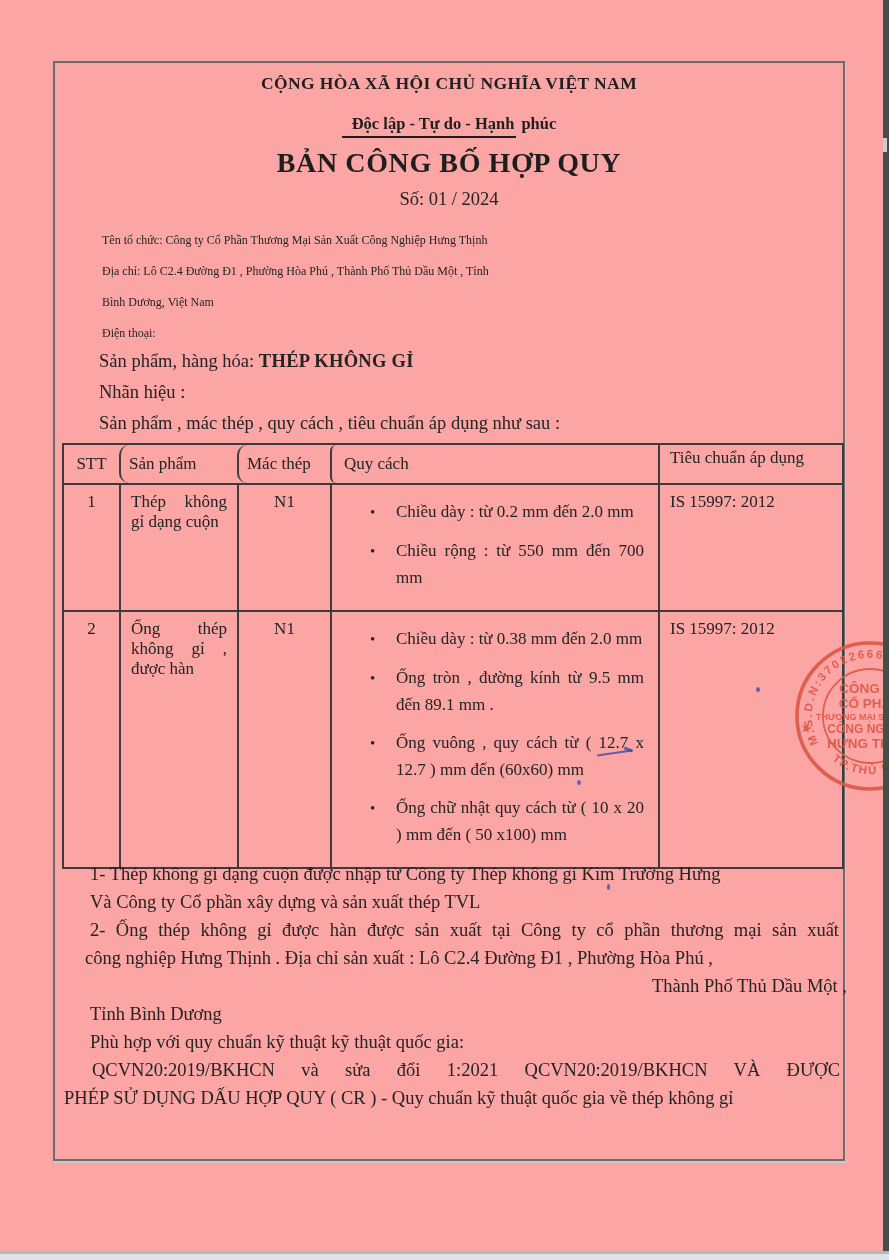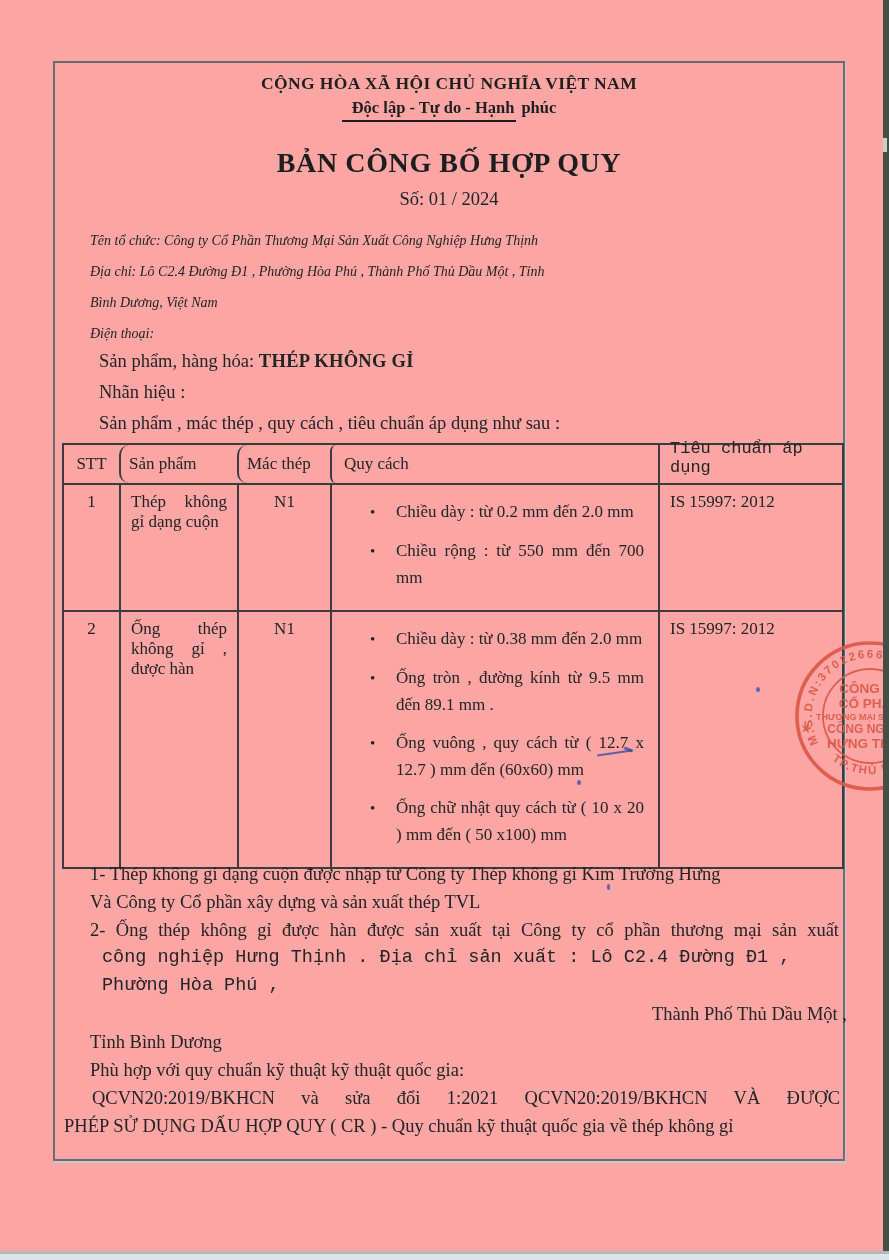--- a/index.html
+++ b/index.html
@@ -18,60 +18,60 @@
 
   
   .frame {
     position:absolute; left:53px; top:61px; width:792px; height:1100px;
     border:2px solid #6a6d70;
     box-shadow: 1px 2px 0 #c9c9c9;
   }
 
   .nat-header { position:absolute; top:10px; left:0; width:100%; text-align:center; }
   .nat1 { font-size:17.5px; font-weight:bold; letter-spacing:0.4px; color:#1f1f1f; }
-  .nat2 { margin-top:4px; font-size:16.5px; font-weight:bold; color:#1f1f1f; }
+  .nat2 { margin-top:20px; font-size:16.5px; font-weight:bold; color:#1f1f1f; }
   .nat2 .uline { display:inline-block; border-bottom:2px solid #1c1c1c; padding:0 2px 2px 10px; }
   .nat2 .tail { margin-left:5px; }
 
   .doc-title { position:absolute; top:84px; left:0; width:100%; text-align:center;
     font-size:28px; font-weight:bold; letter-spacing:0.6px; color:#1e1e1e; }
   .doc-number { position:absolute; top:126px; left:0; width:100%; text-align:center; font-size:18.5px; }
 
-  .org-block { position:absolute; top:162px; left:35px; width:730px; font-size:14px; line-height:31px;font-style:italic; }
+  .org-block { position:absolute; top:162px; left:47px; width:730px; font-size:12px; line-height:31px; }
   .prod-block { position:absolute; top:283px; left:44px; width:730px; font-size:18.5px; line-height:31px; }
   .prod-value { font-weight:bold; letter-spacing:0.3px; }
 
   
   .tbl { position:absolute; top:380px; left:7px; width:782px; border:2px solid #3c3c3e; font-size:17px; }
   .tr { display:flex; }
   .tr + .tr { border-top:2px solid #3c3c3e; }
   .td { border-left:2px solid #3c3c3e; }
   .td:first-child { border-left:none; }
   .c-stt { width:55px; text-align:center; }
   .c-prod { width:118px; padding:7px 10px 0 10px; text-align:justify; }
   .c-grade { width:93px; text-align:center; }
   .c-spec { width:328px; }
   .c-std { width:184px; padding:7px 6px 0 10px; }
   .thead .td { height:38px; display:flex; align-items:center; }
   .thead .c-stt { justify-content:center;border-radius:12px; }
   .thead .c-prod, .thead .c-grade { padding:0 16px 0 8px; text-align:left; justify-content:flex-start;border-radius:10px; }
   .thead .c-spec { padding-left:12px;border-radius:6px; }
-  .thead .c-std { padding:0 0 12px 10px;font-family:Liberation Mono, monospace; }
+  .thead .c-std { padding:0 0 12px 10px; }
   .rowbody .c-stt, .rowbody .c-grade { padding-top:7px; }
   .row1 { min-height:100px; }
   .row2 { min-height:229px; }
   .specs { padding:13px 14px 8px 38px; }
   .spec-item { display:flex; margin-bottom:11px; line-height:27px; }
   .bullet { width:26px; font-size:15px; padding-top:1px; }
   .spec-text { flex:1; max-width:250px; text-align:justify; }
 
   
   .notes { position:absolute; top:797px; left:0; width:792px; font-size:18.5px; line-height:28px; }
   .n-ind35 { padding-left:35px; }
-  .n-ind47 { padding-left:47px;font-family:Liberation Mono, monospace; }
+  .n-ind47 { padding-left:30px; }
   .n-ind52 { padding-left:52px;text-align:right; }
   .n-just { padding-right:8px; text-align:justify; text-align-last:justify; }
   .n-qcvn1 { padding-left:37px; padding-right:7px; text-align:justify; text-align-last:justify; }
   .n-qcvn2 { padding-left:9px; }
 
   
   .stamp { position:absolute; left:785px; top:631px; width:170px; height:170px; z-index:20; opacity:0.92; }
 
   
   .ink-dot { position:absolute; border-radius:50%; background:#3a50b5; opacity:0.8; z-index:15; }

